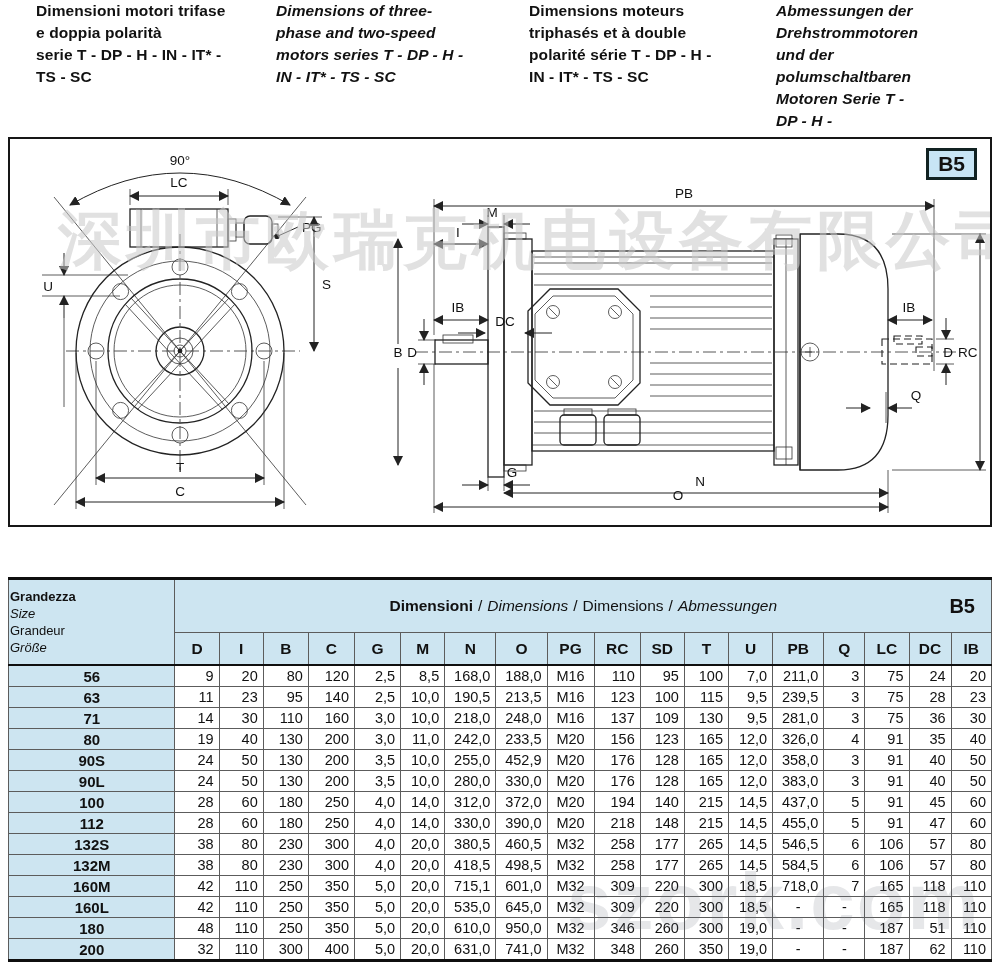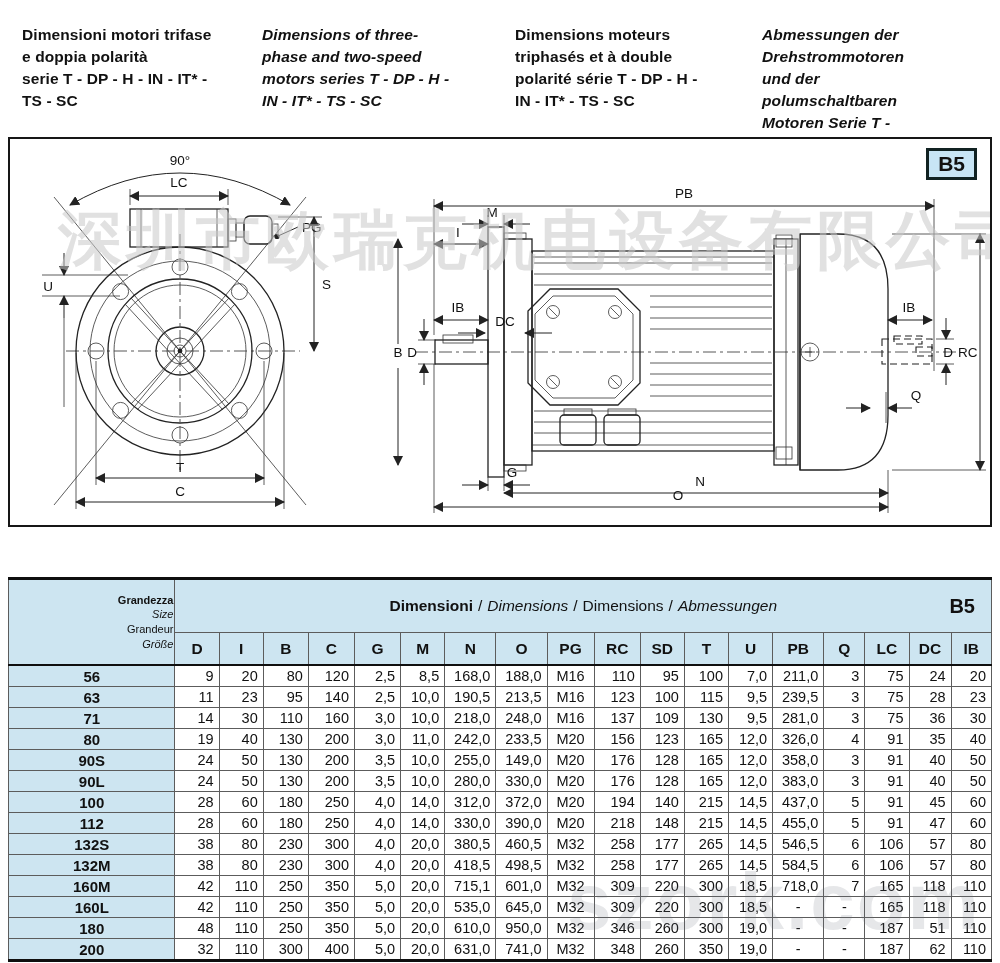--- a/index.html
+++ b/index.html
@@ -3,23 +3,23 @@
 <meta charset="utf-8">
 <style>
   html,body{margin:0;padding:0;}
   body{
     width:1000px;height:963px;position:relative;overflow:hidden;
     background:#ffffff;color:#111;
     font-family:"Liberation Sans", sans-serif;
   }
   
   .intro{
-    position:absolute;left:0;top:24px;width:836px;
+    position:absolute;left:0;top:0;width:836px;
     display:grid;grid-template-columns:240px 253px 247px 1fr;
-    padding-left:22px;box-sizing:border-box;
+    padding-left:36px;box-sizing:border-box;
   }
   .intro .col{
     font-size:15.5px;font-weight:bold;line-height:1.42;
     white-space:pre-line;padding-right:20px;letter-spacing:0.1px;
   }
   .ital{font-style:italic;}
   
   .draw-box{
     position:absolute;left:8px;top:137px;width:980px;height:386px;
     border:2px solid #161616;overflow:hidden;background:#fff;
@@ -49,21 +49,21 @@
   
   .dim-table{
     position:absolute;left:8px;top:577px;width:984px;
     border-collapse:collapse;table-layout:fixed;
     border-top:3px solid #0f0f0f;border-bottom:3px solid #0f0f0f;
     border-left:1px solid #555;border-right:1px solid #555;
   }
   .dim-table th,.dim-table td{border:1px solid #5c5c5c;overflow:hidden;}
   .blue{background:#cde5f1;}
   .size-head{
-    font-size:11px;line-height:1.32;text-align:right;vertical-align:middle;
+    font-size:13px;line-height:1.32;text-align:left;vertical-align:middle;
     border-bottom:2px solid #0f0f0f !important;font-weight:normal;
   }
   .size-head .b{font-weight:bold;}
   .dims-head{height:50px;text-align:center;vertical-align:middle;position:relative;
     font-size:15.5px;font-weight:normal;}
   .dims-head .bold{font-weight:bold;}
   .dims-head .sep{margin:0 5px;}
   .b5-cell{position:absolute;right:16px;top:50%;transform:translateY(-50%);
     font-size:20px;font-weight:bold;}
   .col-row th{height:29px;font-size:15.5px;font-weight:bold;text-align:center;
@@ -459,21 +459,21 @@
       </tr>
       <tr>
         <td class="size-cell blue">90S</td>
         <td>24</td>
         <td>50</td>
         <td>130</td>
         <td>200</td>
         <td>3,5</td>
         <td>10,0</td>
         <td>255,0</td>
-        <td>149,0</td>
+        <td>452,9</td>
         <td class="center">M20</td>
         <td>176</td>
         <td>128</td>
         <td>165</td>
         <td>12,0</td>
         <td>358,0</td>
         <td>3</td>
         <td>91</td>
         <td>40</td>
         <td>50</td>

